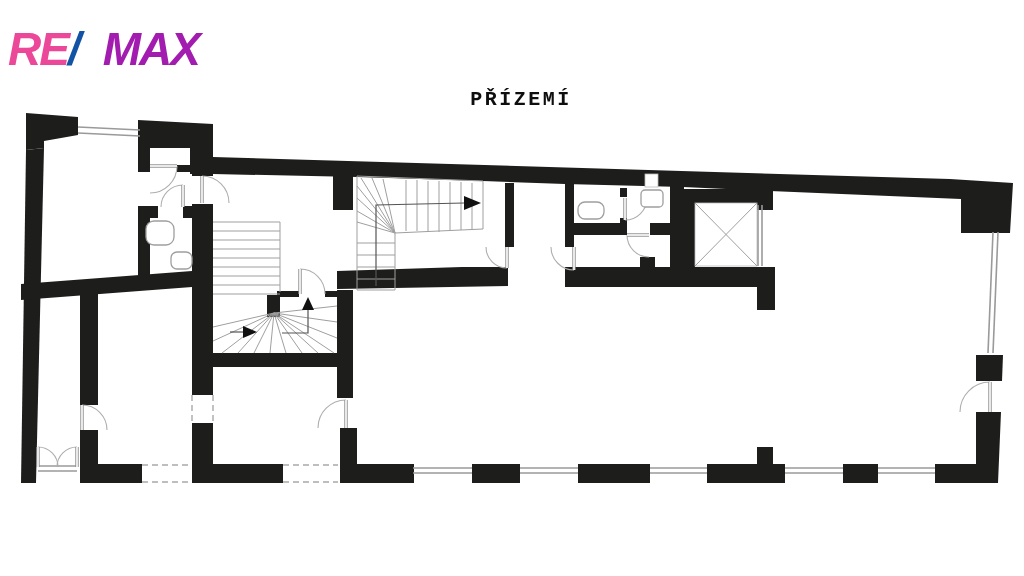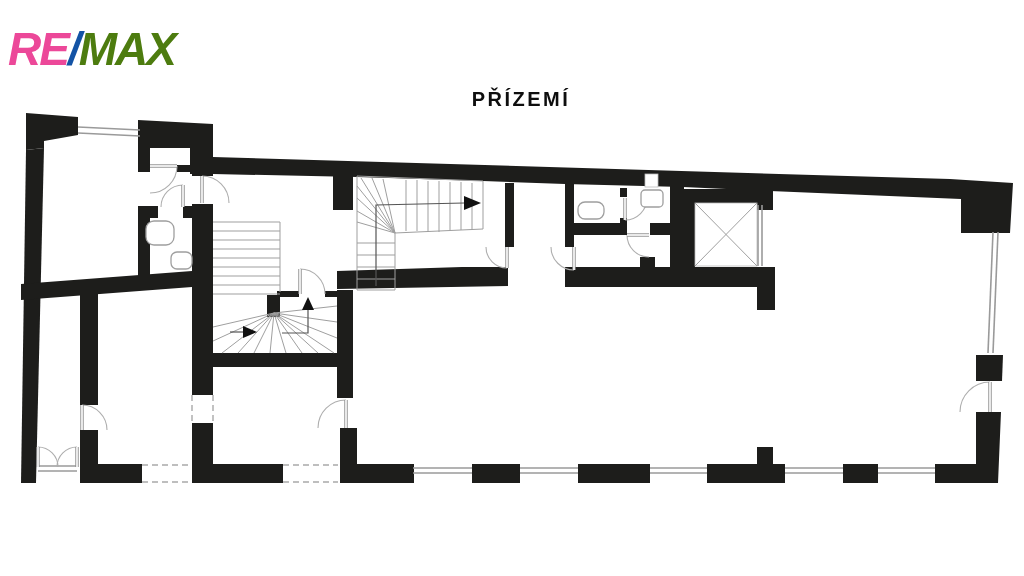--- a/index.html
+++ b/index.html
@@ -3,29 +3,29 @@
 <meta charset="utf-8">
 <style>
   html,body{margin:0;padding:0;background:#fff;}
   body{width:1024px;height:576px;position:relative;overflow:hidden;
        font-family:"Liberation Sans",sans-serif;}
   .logo{position:absolute;left:8px;top:22px;font-family:"Liberation Sans",sans-serif;
         font-weight:bold;font-style:italic;font-size:46px;letter-spacing:-2px;
         white-space:nowrap;user-select:none;}
   .logo .re,.logo .max{}
   .plan-title{position:absolute;left:521px;top:88px;transform:translateX(-50%);
-        font-family:Liberation Sans, sans-serif;font-weight:bold;
+        font-family:Liberation Mono, monospace;font-weight:bold;
         font-size:20px;letter-spacing:2.5px;color:#0e0e0e;white-space:nowrap;}
   svg{position:absolute;left:0;top:0;}
 </style>
 </head>
 <body>
 
 <div class="logo">
-  <span class="re" style="color: #ec4899;">RE</span><span class="slash" style="color: rgb(19, 83, 165);">/</span><span class="max" style="color: #4d7c0f;">MAX</span>
+  <span class="re" style="color: #ec4899;">RE</span><span class="slash" style="color: rgb(19, 83, 165);">/</span><span class="max" style="color: #a21caf; margin-left: 24px;">MAX</span>
 </div>
 
 <div class="plan-title">PŘÍZEMÍ</div>
 
 <svg id="plan" width="1024" height="576" viewBox="0 0 1024 576" xmlns="http://www.w3.org/2000/svg">
     <g>
       <polygon points="26,113 78,117 78,135 44,141 44,148 26,150" fill="#1d1d1b"></polygon>
       <polygon points="26,150 44,148 36,483 21,483" fill="#1d1d1b"></polygon>
       <polygon points="138,120 213,124 213,174 190,174 190,148 138,148" fill="#1d1d1b"></polygon>
       <polygon points="213,157 950,179 1013,183 1010,233 961,233 961,199 770,191 683,187 565,184 483,181 357,177 213,174" fill="#1d1d1b"></polygon>

